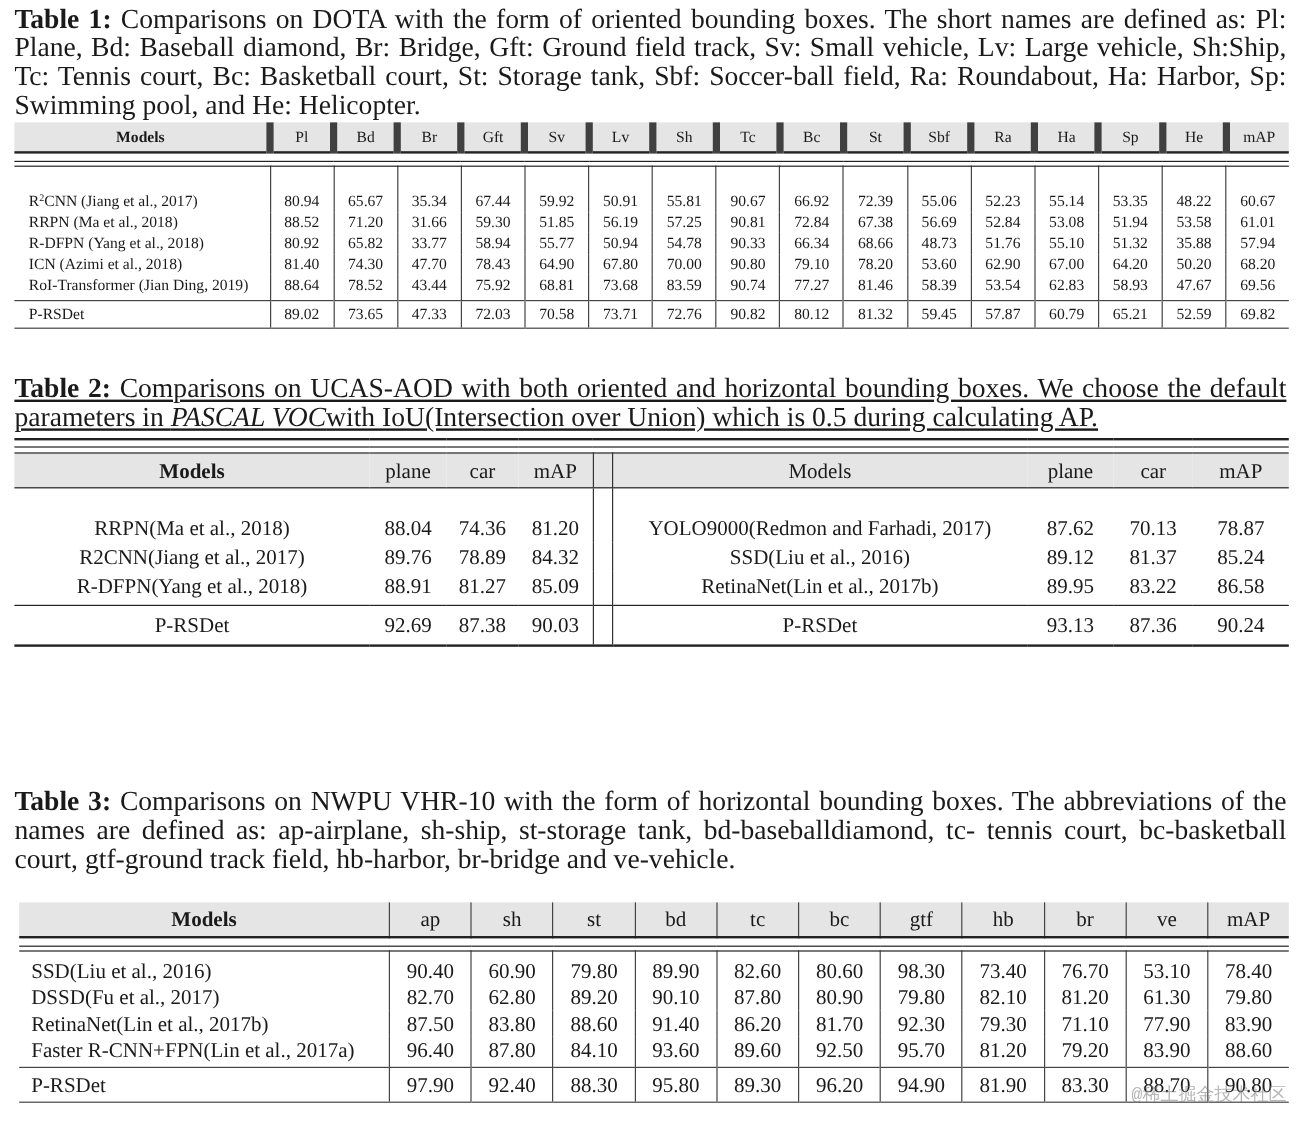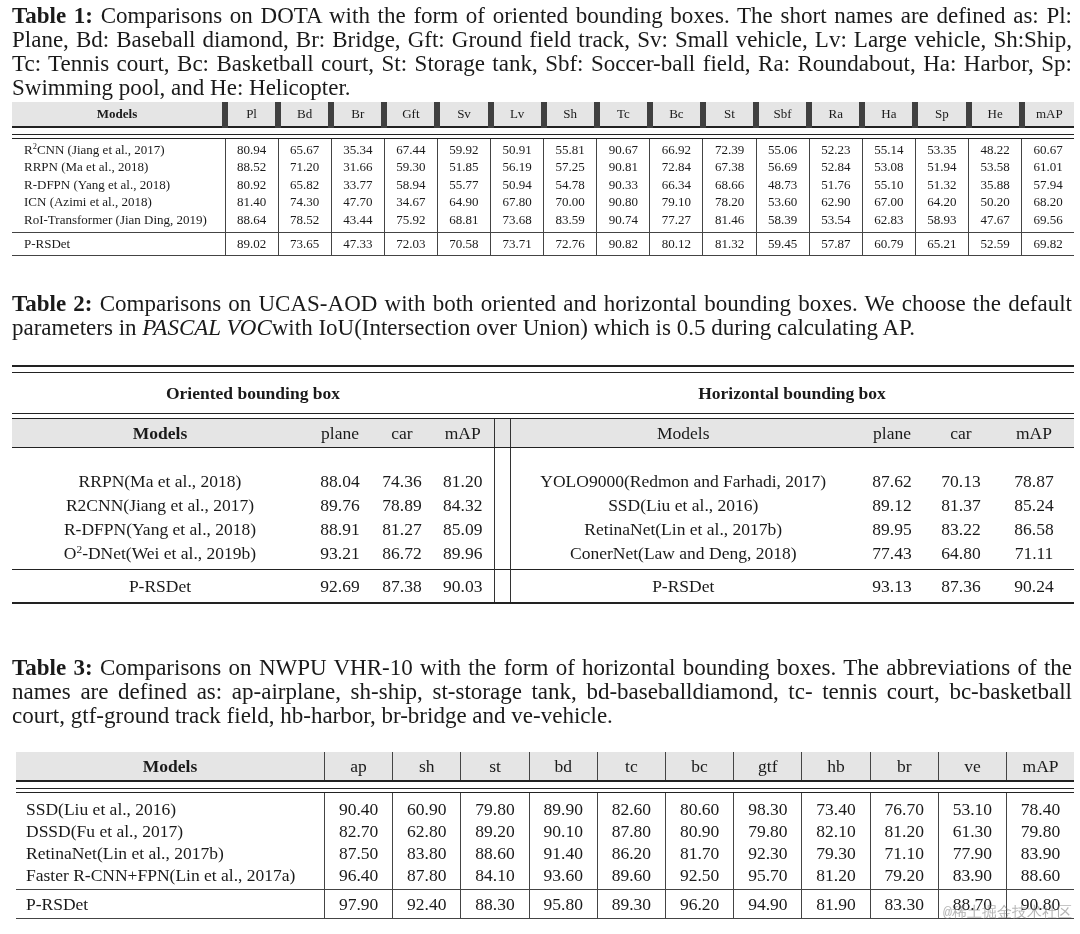--- a/index.html
+++ b/index.html
@@ -20,21 +20,21 @@
   td, th { padding: 0; white-space: nowrap; }
 
   
   #t1 { left: 12px; top: 102px; width: 1062px; font-size: 13px; }
   #t1 .toprule td { height: 6px; border-top: 2px solid #222; border-bottom: 1px solid #222; padding: 0; }
   #t1 thead th { background: #e5e5e5; height: 24px; font-weight: normal; text-align: center; border-left: 6px solid #404040; }
   #t1 thead th.model { font-weight: bold; border-left: none; width: 210px; }
   #t1 .mid td { height: 3px; border-top: 1px solid #222; border-bottom: 1px solid #222; padding: 0; }
   #t1 tbody.rows td { height: 17.5px; text-align: center; border-left: 1px solid #444; }
   #t1 tbody.rows td.model { text-align: left; padding-left: 12px; border-left: none; }
-  #t1 tbody.rows tr:first-child td { padding-top: 2px; }
+  #t1 tbody.rows tr:first-child td { padding-top: 20px; }
   #t1 tbody.rows tr:last-child td { padding-bottom: 3px; }
   #t1 tbody.ours td { height: 22px; text-align: center; border-left: 1px solid #444; border-top: 1px solid #444; border-bottom: 1.5px solid #444; }
   #t1 tbody.ours td.model { text-align: left; padding-left: 12px; border-left: none; }
 
   
   #t2 { left: 12px; top: 365px; width: 1062px; font-size: 17.5px; }
   #t2 .toprule td { height: 5px; border-top: 2px solid #222; border-bottom: 1.5px solid #222; padding: 0; }
   #t2 .grouphead td { height: 40px; font-weight: bold; text-align: center; border-bottom: 1.5px solid #222; }
   #t2 .gap td { height: 4px; border-bottom: 1.5px solid #222; padding: 0; }
   #t2 .colhead td { background: #e5e5e5; height: 28px; text-align: center; border-bottom: 1.5px solid #222; }
@@ -164,21 +164,21 @@
         <td>55.10</td>
         <td>51.32</td>
         <td>35.88</td>
         <td>57.94</td>
       </tr>
       <tr>
         <td class="model"><span>ICN (Azimi et al., 2018)</span></td>
         <td>81.40</td>
         <td>74.30</td>
         <td class="b">47.70</td>
-        <td>34.67</td>
+        <td>78.43</td>
         <td>64.90</td>
         <td>67.80</td>
         <td>70.00</td>
         <td>90.80</td>
         <td>79.10</td>
         <td>78.20</td>
         <td>53.60</td>
         <td class="b">62.90</td>
         <td class="b">67.00</td>
         <td>64.20</td>
@@ -221,45 +221,40 @@
         <td class="b">59.45</td>
         <td>57.87</td>
         <td>60.79</td>
         <td class="b">65.21</td>
         <td class="b">52.59</td>
         <td class="b">69.82</td>
       </tr>
     </tbody>
 </table>
 
-<div class="caption" style="top:292px;">
+<div class="caption" style="top:312px;text-decoration:underline;">
   <b>Table 2:</b><span> Comparisons on UCAS-AOD with both oriented and horizontal bounding boxes. We choose the default parameters in </span><i>PASCAL VOC</i><span>with IoU(Intersection over Union) which is 0.5 during calculating AP.</span>
 </div>
 
 <table id="t2">
   <colgroup>
     <col style="width:296px">
       <col style="width:64px">
       <col style="width:60px">
       <col style="width:62px">
     <col style="width:16px">
     <col style="width:346px">
       <col style="width:72px">
       <col style="width:66px">
       <col style="width:80px">
   </colgroup>
   <tbody>
     <tr class="toprule">
         <td colspan="9"></td>
       </tr>
-    <tr class="grouphead">
-      <td colspan="4">Oriented bounding box</td>
-      <td></td>
-      <td colspan="4">Horizontal bounding box</td>
-    </tr>
     <tr class="gap">
         <td colspan="9"></td>
       </tr>
     <tr class="colhead" id="t2-head">
         <td class="bold">Models</td>
         <td>plane</td>
         <td>car</td>
         <td>mAP</td>
         <td class="sep"></td>
         <td>Models</td>
@@ -294,31 +289,20 @@
       <tr>
         <td><span>R-DFPN(Yang et al., 2018)</span></td>
         <td>88.91</td>
         <td>81.27</td>
         <td>85.09</td>
         <td class="sep"></td>
         <td>RetinaNet(Lin et al., 2017b)</td>
         <td>89.95</td>
         <td>83.22</td>
         <td>86.58</td>
-      </tr>
-      <tr>
-        <td><span>O</span><sup>2</sup><span>-DNet(Wei et al., 2019b)</span></td>
-        <td class="b">93.21</td>
-        <td>86.72</td>
-        <td>89.96</td>
-        <td class="sep"></td>
-        <td>ConerNet(Law and Deng, 2018)</td>
-        <td>77.43</td>
-        <td>64.80</td>
-        <td>71.11</td>
       </tr>
     </tbody>
   <tbody class="ours" id="t2-ours">
       <tr>
         <td>P-RSDet</td>
         <td>92.69</td>
         <td class="b">87.38</td>
         <td class="b">90.03</td>
         <td class="sep"></td>
         <td>P-RSDet</td>

